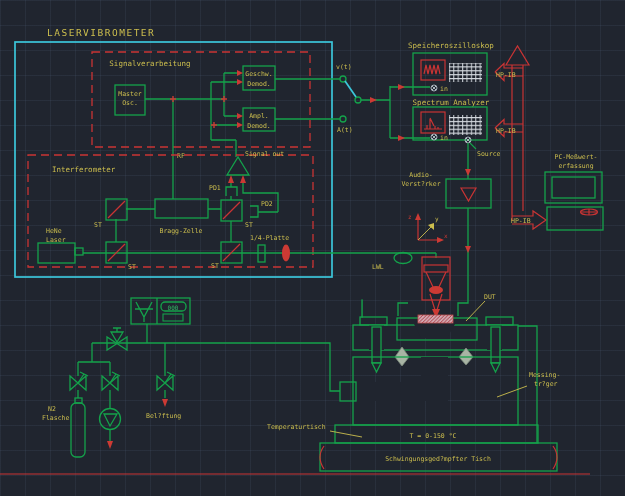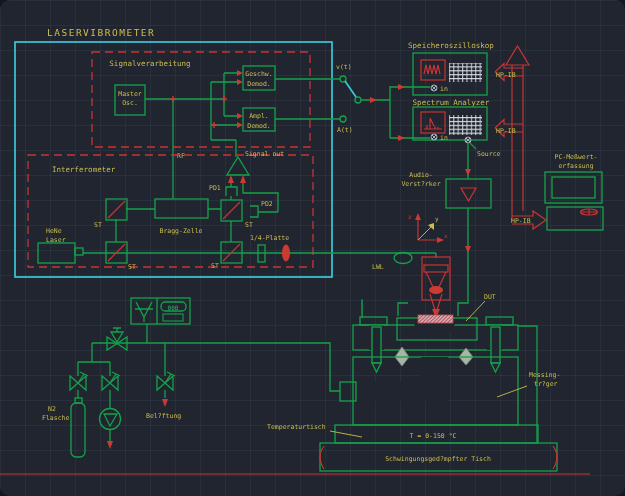--- a/index.html
+++ b/index.html
@@ -3,21 +3,20 @@
 <meta charset="utf-8">
 <style>
   html,body{margin:0;padding:0;background:#14171e;}
   .stage{
     position:relative;width:625px;height:496px;overflow:hidden;
     background-color:#20252f;
     background-image:
       linear-gradient(rgba(130,150,190,.09) 1px, transparent 1px),
       linear-gradient(90deg, rgba(130,150,190,.09) 1px, transparent 1px);
     background-size:25px 25px;
-    border-radius:10px;
   }
   svg{position:absolute;left:0;top:0;}
   .ln-g{stroke:#14a24b;stroke-width:1.3;fill:none}
   .ln-gt{stroke:#14a24b;stroke-width:1.1;fill:none}
   .ln-r{stroke:#c93434;stroke-width:1.2;fill:none}
   .dash-r{stroke:#c93434;stroke-width:1.3;fill:none;stroke-dasharray:8 5}
   .ln-c{stroke:#3cc6da;stroke-width:1.7;fill:none}
   .ln-w{stroke:#b9c2cf;stroke-width:.8;fill:none}
   .fill-r{fill:#cc3a34;stroke:none}
   .fill-y{fill:#ccbe4e;stroke:none}

